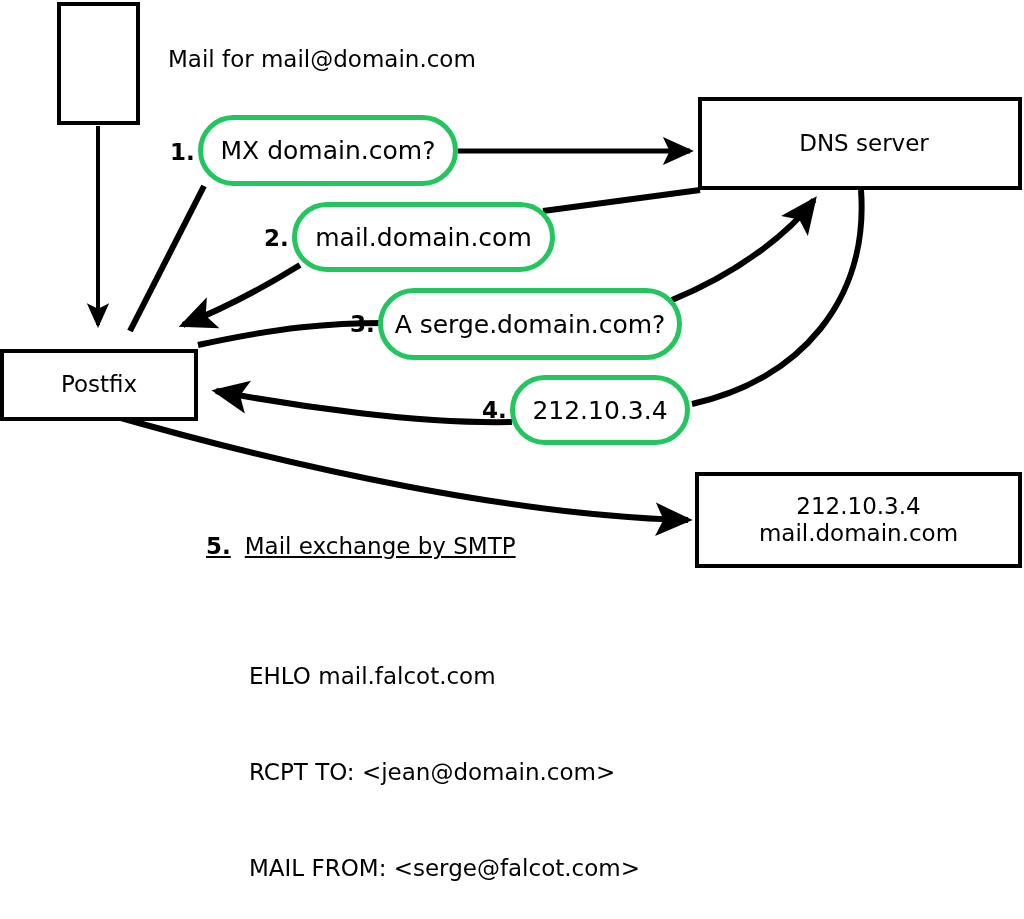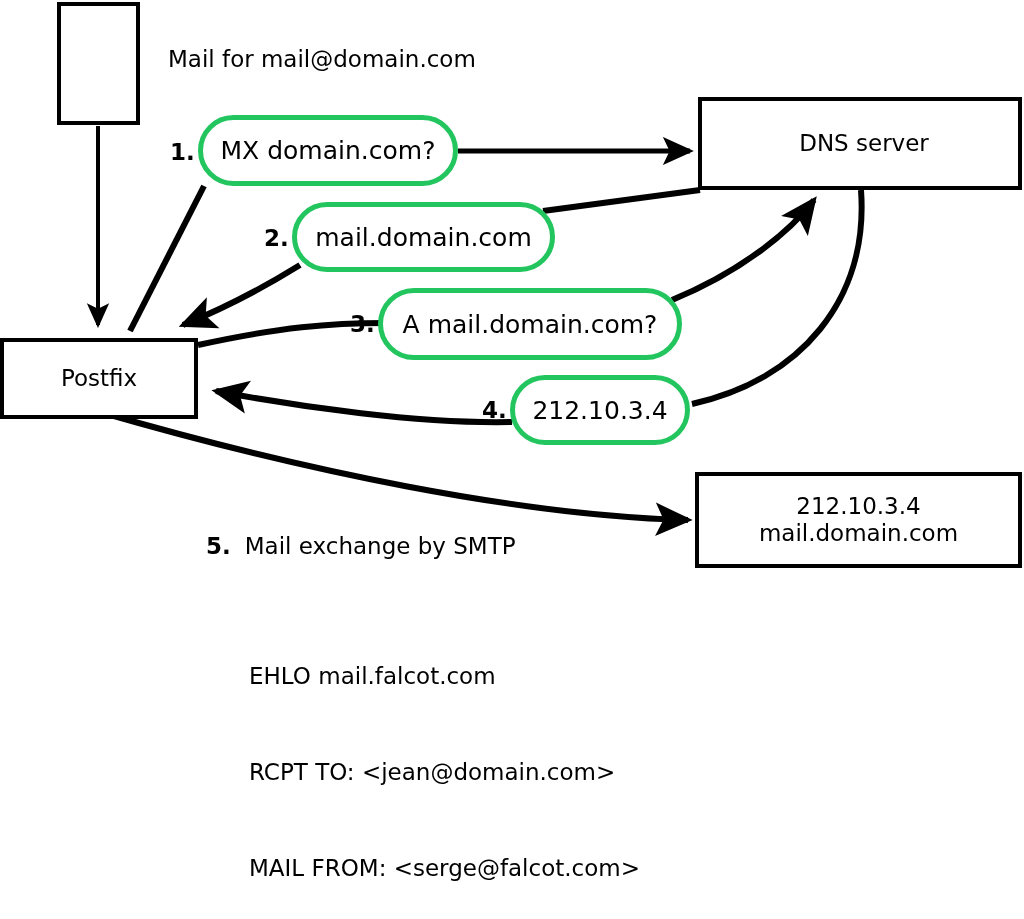--- a/index.html
+++ b/index.html
@@ -62,20 +62,21 @@
     position: absolute;
     font-size: 23px;
     color: #000000;
     white-space: nowrap;
   }
   .smtp-label {
     position: absolute;
     font-size: 23px;
     color: #000000;
     white-space: nowrap;
+    text-decoration: underline;
   }
   .smtp-label .lead {
     font-weight: bold;
     margin-right: 14px;
   }
   .transcript {
     position: absolute;
     font-size: 23px;
     color: #000000;
     line-height: 32px;
@@ -118,21 +119,21 @@
 
     <path d="M 512 422 C 420 424, 300 407, 216 391" fill="none" stroke="#000000" stroke-width="6" marker-end="url(#arrowhead)"></path>
 
     <path d="M 100 412 C 300 470, 520 516, 688 520" fill="none" stroke="#000000" stroke-width="6" marker-end="url(#arrowhead)"></path>
   </svg>
 
   <div class="node-box" style="left:57px; top:2px; width:83px; height:123px;">
     <span></span>
   </div>
 
-  <div class="node-box" style="left:0px; top:338px; width:198px; height:81px;">
+  <div class="node-box" style="left:0px; top:349px; width:198px; height:72px;">
     <span>Postfix</span>
   </div>
 
   <div class="node-box" style="left:698px; top:97px; width:324px; height:93px;padding-left:8px;">
     <span>DNS server</span>
   </div>
 
   <div class="node-box" style="left:695px; top:472px; width:327px; height:96px; flex-direction:column;">
     <span class="node-line">212.10.3.4</span>
     <span class="node-line">mail.domain.com</span>
@@ -145,21 +146,21 @@
     <span>MX domain.com?</span>
   </div>
 
   <div class="step-num" style="left:264px; top:225px;">2.</div>
   <div class="bubble" style="left:292px; top:202px; width:263px; height:70px;">
     <span>mail.domain.com</span>
   </div>
 
   <div class="step-num" style="left:350px; top:311px;">3.</div>
   <div class="bubble" style="left:378px; top:288px; width:304px; height:72px;">
-    <span>A mail.domain.com?</span>
+    <span>A serge.domain.com?</span>
   </div>
 
   <div class="step-num" style="left:482px; top:397px;">4.</div>
   <div class="bubble" style="left:510px; top:375px; width:180px; height:70px;">
     <span>212.10.3.4</span>
   </div>
 
   <div class="smtp-label" style="left:206px; top:533px;">
     <span class="lead">5.</span><span>Mail exchange by SMTP</span>
   </div>

